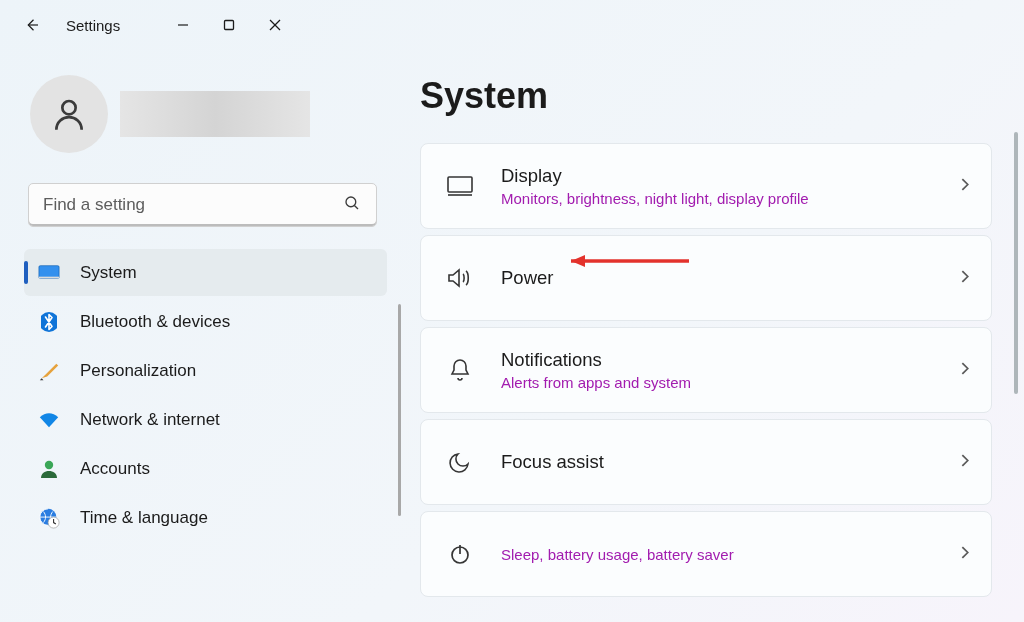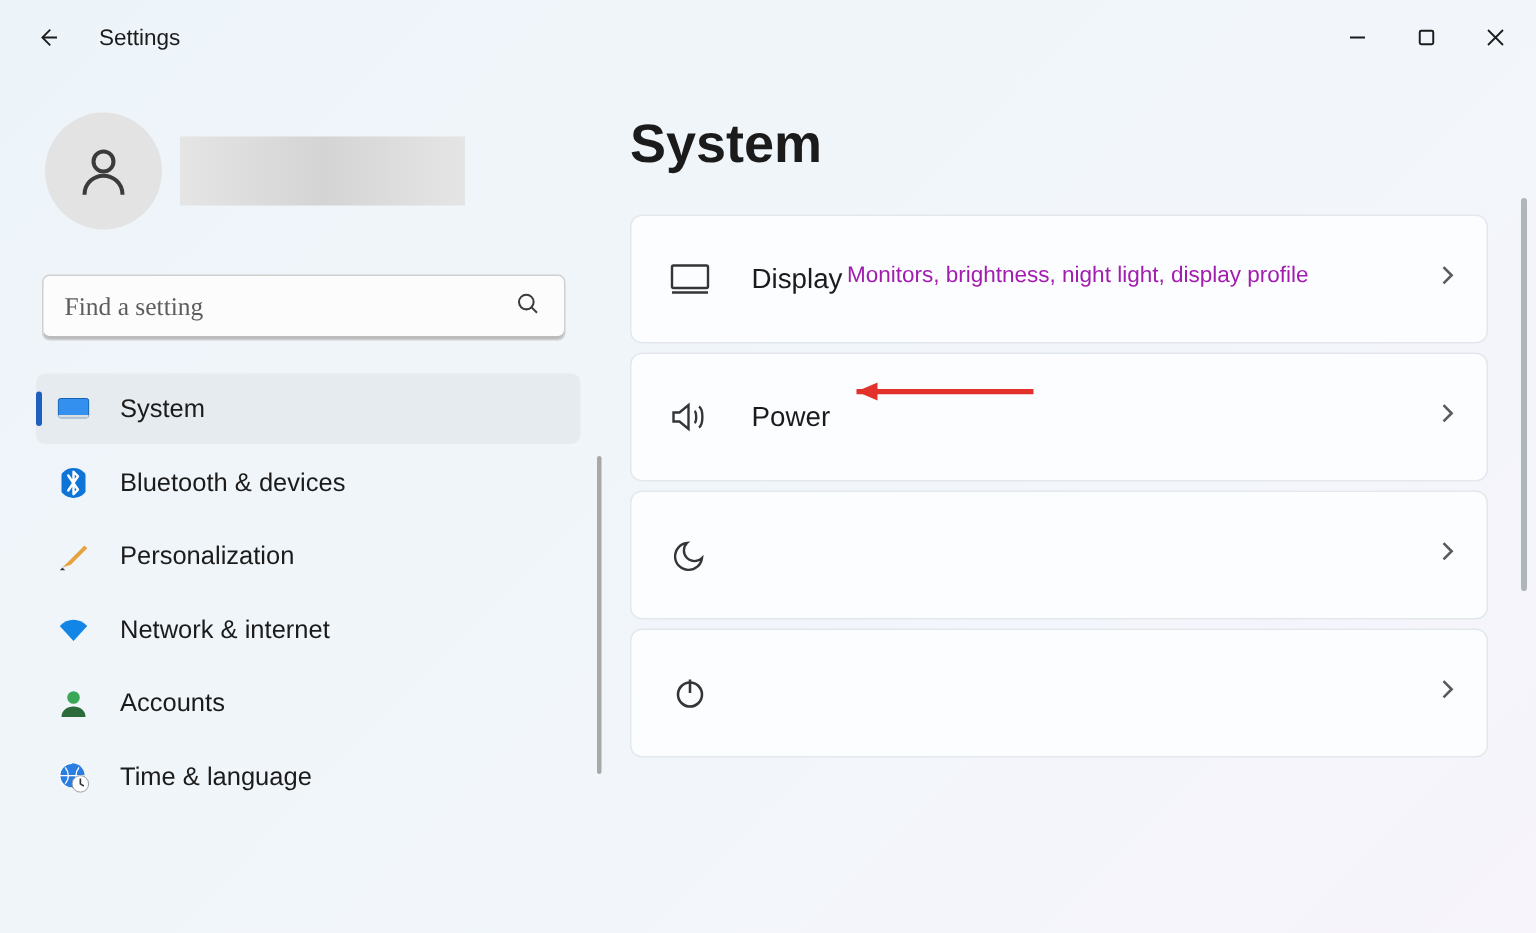--- a/index.html
+++ b/index.html
@@ -6,21 +6,20 @@
   html, body { width: 1024px; height: 622px; overflow: hidden; }
   body {
     background: linear-gradient(135deg, #edf4f9 0%, #f2f6fa 60%, #f7f4fb 100%);
     color: #1b1b1b;
   }
   
   .titlebar {
     height: 50px;
     display: flex;
     align-items: center;
-    justify-content: space-between;
     padding: 0 4px 0 18px;
     gap: 40px;
   }
   .titlebar-left { display: flex; align-items: center; gap: 20px; }
   .back-arrow { width: 28px; height: 28px; display:flex;align-items:center;justify-content:center; cursor:pointer; border-radius:4px;}
   .title { font-size: 15px; color:#1b1b1b;}
   .win-controls { display:flex; }
   .win-btn { width:46px; height:42px; display:flex;align-items:center;justify-content:center; cursor:pointer;}
   
   .content { display:flex; height:calc(622px - 50px); }
@@ -32,21 +31,20 @@
     width:78px;height:78px;border-radius:50%;background:#e3e3e3;
     display:flex;align-items:center;justify-content:center;
   }
   .name-placeholder { width:190px;height:46px;background:linear-gradient(90deg,#e5e5e5,#d4d4d4,#e5e5e5); }
   
   .search-wrap { position:relative; margin: 0 10px 22px 4px;}
   .search {
     width:100%; height:44px; border:1px solid #d0d0d0; background:#fcfcfc;
     border-radius:5px; padding:0 44px 0 14px; font-size:17px; color:#555;
     box-shadow: inset 0 -2px 0 #bcbcbc;
-    font-family: Liberation Serif, serif;
   }
   .search::placeholder{color:#5d5d5d;}
   .search-icon{ position:absolute; right:16px; top:50%; transform:translateY(-50%); pointer-events:none;}
   
   .nav { display:flex; flex-direction:column; gap:2px; position:relative;}
   .nav-item {
     display:flex; align-items:center; gap:20px;
     height:47px; padding:0 14px; border-radius:6px; cursor:pointer;
     font-size:17px;
   }
@@ -61,21 +59,21 @@
   }
   
   .page-title{ font-size:36px; font-weight:600; margin-bottom:26px;}
   .cards{ display:flex; flex-direction:column; gap:6px; }
   .card{
     background:#fbfdfe; border:1px solid #e3e8ec; border-radius:8px;
     height:86px; display:flex; align-items:center; padding:0 20px 0 22px;
     cursor:pointer; position:relative;
   }
   .card-icon{ width:34px; display:flex; align-items:center; justify-content:center; margin-right:24px;}
-  .card-text{ flex:1; display:flex; flex-direction:row; gap:3px;}
+  .card-text{ flex:1; display:flex; flex-direction:column; gap:3px;}
   .card-title{ font-size:18.5px; font-weight:500; color:#1b1b1b;}
   .card-sub{ font-size:15px; color:#a21caf;}
   .chevron{ color:#5a5a5a;}
   .main-scroll{
     position:absolute; right:6px; top:82px; width:4px; height:262px; background:#aeb6ba; border-radius:3px;
   }
   
   .arrow-annot{
     position:absolute;
     pointer-events:none;
@@ -237,44 +235,63 @@
               <path d="M4 1l5 5-5 5"></path>
             </svg>
         </span>
 
         <svg class="arrow-annot" style="left:130px;top:16px;" width="140" height="18" viewBox="0 0 140 18">
           <line x1="20" y1="9" x2="138" y2="9" stroke="#e3322c" stroke-width="3.5"></line>
           <polygon points="20,9 34,3 34,15" fill="#e3322c"></polygon>
         </svg>
       </div>
 
+      <div class="card">
+        <span class="card-icon">
+          <svg width="24" height="26" viewBox="0 0 24 26" fill="none" stroke="#353535" stroke-width="1.6">
+              <path d="M12 3a6 6 0 0 0-6 6v4l-2 4h16l-2-4V9a6 6 0 0 0-6-6z"></path>
+              <path d="M10 21a2 2 0 0 0 4 0"></path>
+            </svg>
+        </span>
+        <div class="card-text">
+          <span class="card-title">Notifications</span>
+          <span class="card-sub">Alerts from apps and system</span>
+        </div>
+        <span class="chevron">
+          <svg width="13" height="13" viewBox="0 0 12 12" fill="none" stroke="currentColor" stroke-width="1.6">
+              <path d="M4 1l5 5-5 5"></path>
+            </svg>
+        </span>
+      </div>
 
       <div class="card">
         <span class="card-icon">
           <svg width="24" height="24" viewBox="0 0 24 24" fill="none" stroke="#353535" stroke-width="1.6">
               <path d="M20 14A9 9 0 1 1 10 4a7 7 0 0 0 10 10z"></path>
             </svg>
         </span>
         <div class="card-text">
+          <span class="card-title">Focus assist</span>
         </div>
         <span class="chevron">
           <svg width="13" height="13" viewBox="0 0 12 12" fill="none" stroke="currentColor" stroke-width="1.6">
               <path d="M4 1l5 5-5 5"></path>
             </svg>
         </span>
       </div>
 
       <div class="card">
         <span class="card-icon">
           <svg width="24" height="24" viewBox="0 0 24 24" fill="none" stroke="#353535" stroke-width="1.7">
               <circle cx="12" cy="13" r="8"></circle>
               <line x1="12" y1="3" x2="12" y2="12"></line>
             </svg>
         </span>
         <div class="card-text">
+          <span class="card-sub">Sleep, battery usage, battery saver</span>
         </div>
         <span class="chevron">
           <svg width="13" height="13" viewBox="0 0 12 12" fill="none" stroke="currentColor" stroke-width="1.6">
               <path d="M4 1l5 5-5 5"></path>
             </svg>
         </span>
       </div>
 
     </div>
     <div class="main-scroll"></div>

